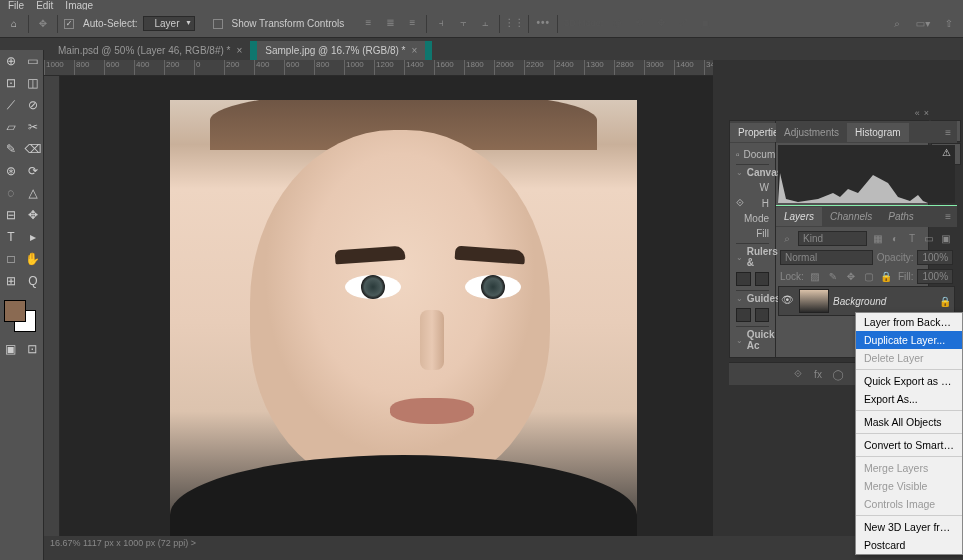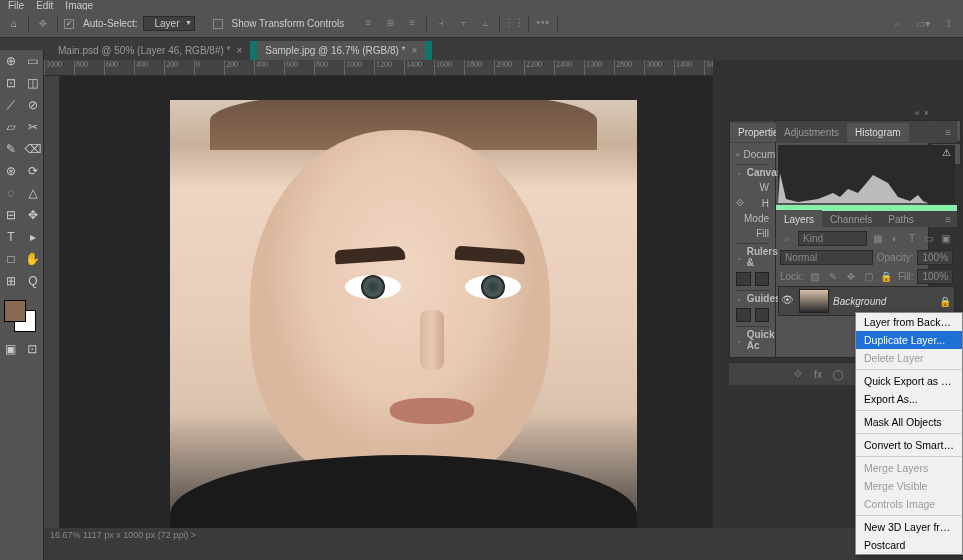--- a/index.html
+++ b/index.html
@@ -19,21 +19,21 @@
 .opt-icon.off { color:#555; }
 .dots{letter-spacing:1px; font-weight:bold;}
 .opt-right { margin-left:auto; display:flex; gap:10px; align-items:center; }
 
 .tabs-bar { height: 22px; background:#3a3a3a; display:flex; align-items:flex-end; padding-left:50px; }
 .tab { padding:4px 8px; background:#535353; font-size:10px; color:#ccc; display:flex; gap:6px; align-items:center; border-right:7px solid #0f766e; }
 .tab.inactive{ background:#3a3a3a; color:#999;}
 .tab-close{ color:#999; font-size:10px;}
 
 .ruler-h { position:absolute; top:60px; left:44px; right:250px; height:16px; background:#434343; display:flex; overflow:hidden; border-bottom:1px solid #2a2a2a;}
-.ruler-tick{ width:30px; font-size:8px; color:#888; text-align:left; border-left:1px solid #666; padding-left:1px; flex-shrink:0;font-family:Liberation Serif, serif;}
+.ruler-tick{ width:30px; font-size:8px; color:#888; text-align:left; border-left:1px solid #666; padding-left:1px; flex-shrink:0;}
 .ruler-v { position:absolute; top:76px; left:44px; width:16px; bottom:16px; background:#434343; border-right:1px solid #2a2a2a;}
 
 .canvas-area{ position:absolute; top:76px; left:60px; right:250px; bottom:16px; background:#262626; overflow:hidden;}
 .image-canvas{ position:absolute; top:24px; left:110px; width:467px; height:445px; background: linear-gradient(to bottom, #d8c8b8 0%, #c9b09a 10%, #eed5c2 20%, #e8cdb9 50%, #dcc3ae 70%, #2c2c2c 100%); overflow:hidden;}
 
 .face{position:absolute; top:30px; left:80px; width:300px; height:360px; background: radial-gradient(ellipse 150px 200px at 50% 40%, #f0d6c2 0%, #e8c9b3 60%, #d9b89f 90%); border-radius:48% 48% 44% 44%;}
 .eye{position:absolute; width:56px; height:24px; background:#fff; border-radius:50%; top:145px;}
 .eye.l{left:95px;} .eye.r{left:215px;}
 .iris{position:absolute; width:24px; height:24px; background: radial-gradient(circle,#2a3a3a 0%, #4a5a5a 50%, #1a1a1a 70%); border-radius:50%; top:0; left:16px;}
 .brow{position:absolute; width:70px; height:14px; background:#3a2a20; border-radius:6px 10px 2px 2px; top:118px;}
@@ -82,21 +82,21 @@
 .side-icons{position:absolute; top:120px; right:2px; width:30px;}
 .side-ico{width:30px; height:22px; background:#535353; display:flex; align-items:center; justify-content:center; color:#999; margin-bottom:1px; border:1px solid #2a2a2a;}
 
 .ctx-menu{position:absolute; top:312px; right:0; width:108px; background:#f0f0f0; border:1px solid #888; font-size:10.5px; box-shadow:2px 2px 6px rgba(0,0,0,.4); z-index:100;}
 .ctx-item{padding:3px 8px; color:#000; white-space:nowrap; overflow:hidden; text-overflow:ellipsis;}
 .ctx-item.disabled{color:#999;}
 .ctx-item.hl{background:#1e6fd6; color:#fff;}
 .ctx-sep{height:1px; background:#ccc; margin:2px 0;}
 
 .panel-close{position:absolute; top:-12px; right:0; font-size:9px; color:#888; display:flex; gap:4px;}
-.status-bar{position:absolute; bottom:0; left:44px; right:0; height:32px; background:#3a3a3a; font-size:9px; color:#888; padding:2px 6px;}
+.status-bar{position:absolute; bottom:0; left:44px; right:0; height:24px; background:#3a3a3a; font-size:9px; color:#888; padding:2px 6px;}
 </style>
 </head>
 <body>
 
 <div class="menubar">
   <span>File</span>
   <span>Edit</span>
   <span>Image</span>
 </div>
 
@@ -296,21 +296,21 @@
         <div class="ptab active">Histogram</div>
         <div class="panel-menu">≡</div>
       </div>
       <div class="histogram-area">
         <div class="histo-warn">⚠</div>
         <svg class="histo-shape" viewBox="0 0 150 40" preserveAspectRatio="none">
           <path d="M0,40 L2,10 L8,36 L20,39 L40,36 L55,30 L62,34 L70,26 L80,30 L95,12 L110,20 L120,34 L132,38 L140,32 L145,38 L150,40 Z" fill="#bbb"></path>
         </svg>
       </div>
 
-      <div class="panel-tabs" style="border-top:6px solid #86efac;">
+      <div class="panel-tabs" style="border-top:1px solid #86efac;font-style:italic;">
         <div class="ptab active">Layers</div>
         <div class="ptab">Channels</div>
         <div class="ptab">Paths</div>
         <div class="panel-menu">≡</div>
       </div>
       <div class="layer-body">
         <div class="layer-row">
           <span class="layer-ico">⌕</span>
           <span class="layer-dd2">Kind</span>
           <div class="layer-icons">

